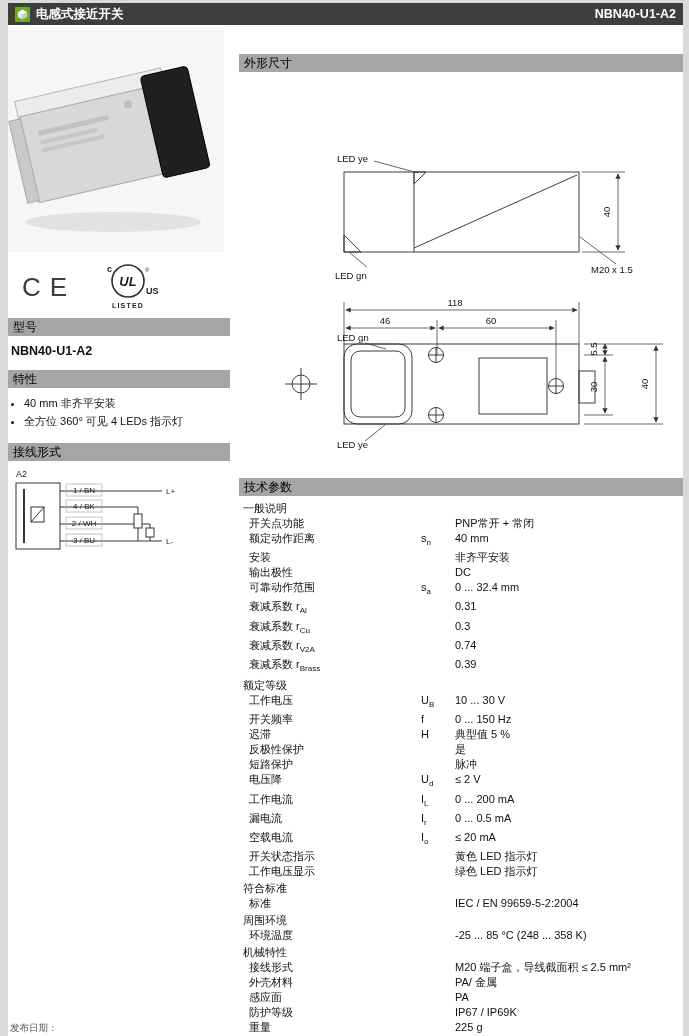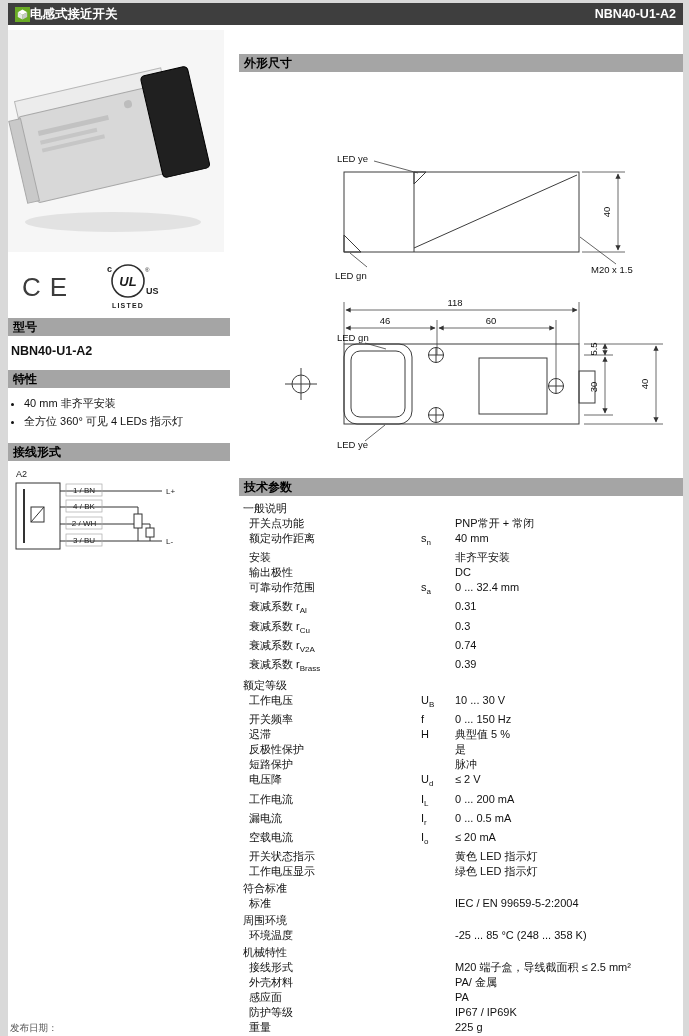--- a/index.html
+++ b/index.html
@@ -7,29 +7,29 @@
     width:689px;height:1036px;position:relative;overflow:hidden;
     background:#d9d9d9;
     font-family:"Liberation Sans","DejaVu Sans",sans-serif;
     color:#111;
   }
   .page{position:absolute;top:3px;left:8px;right:6px;bottom:0;background:#ffffff}
 
   
   .hdr{display:flex;justify-content:space-between;align-items:center;height:22px;
        background:#3e3e3e;color:#fff;padding:0 7px;font-size:12.5px;font-weight:bold}
-  .hdr-left{display:flex;align-items:center;gap:0}
+  .hdr-left{display:flex;align-items:center;gap:6px}
   .logo{width:15px;height:15px;display:block}
 
   
   .cols{display:flex;gap:9px;margin-top:5px}
   .left-col{width:222px;flex:none}
   .right-col{flex:1;min-width:0;margin-top:24px}
 
-  .bar{background:#a5a5a5;color:#000;font-weight:bold;font-size:12px;
+  .bar{background:#a5a5a5;color:#000;font-weight:normal;font-size:12px;
        padding:2px 5px;line-height:14px}
 
   .photo{height:224px;position:relative;overflow:hidden}
   .certs{display:flex;align-items:center;gap:24px;padding:6px 0 4px 14px;height:54px}
   .ce{font-size:26px;letter-spacing:9px;color:#3c3c3c;line-height:1}
 
   .model-value{font-weight:bold;font-size:12.5px;padding:8px 2px 12px 3px}
   .features{margin:7px 0 14px 0;padding-left:16px;font-size:11px;line-height:16px}
   .features li{margin:2px 0}
   .wiring{padding:6px 0 0 2px}

